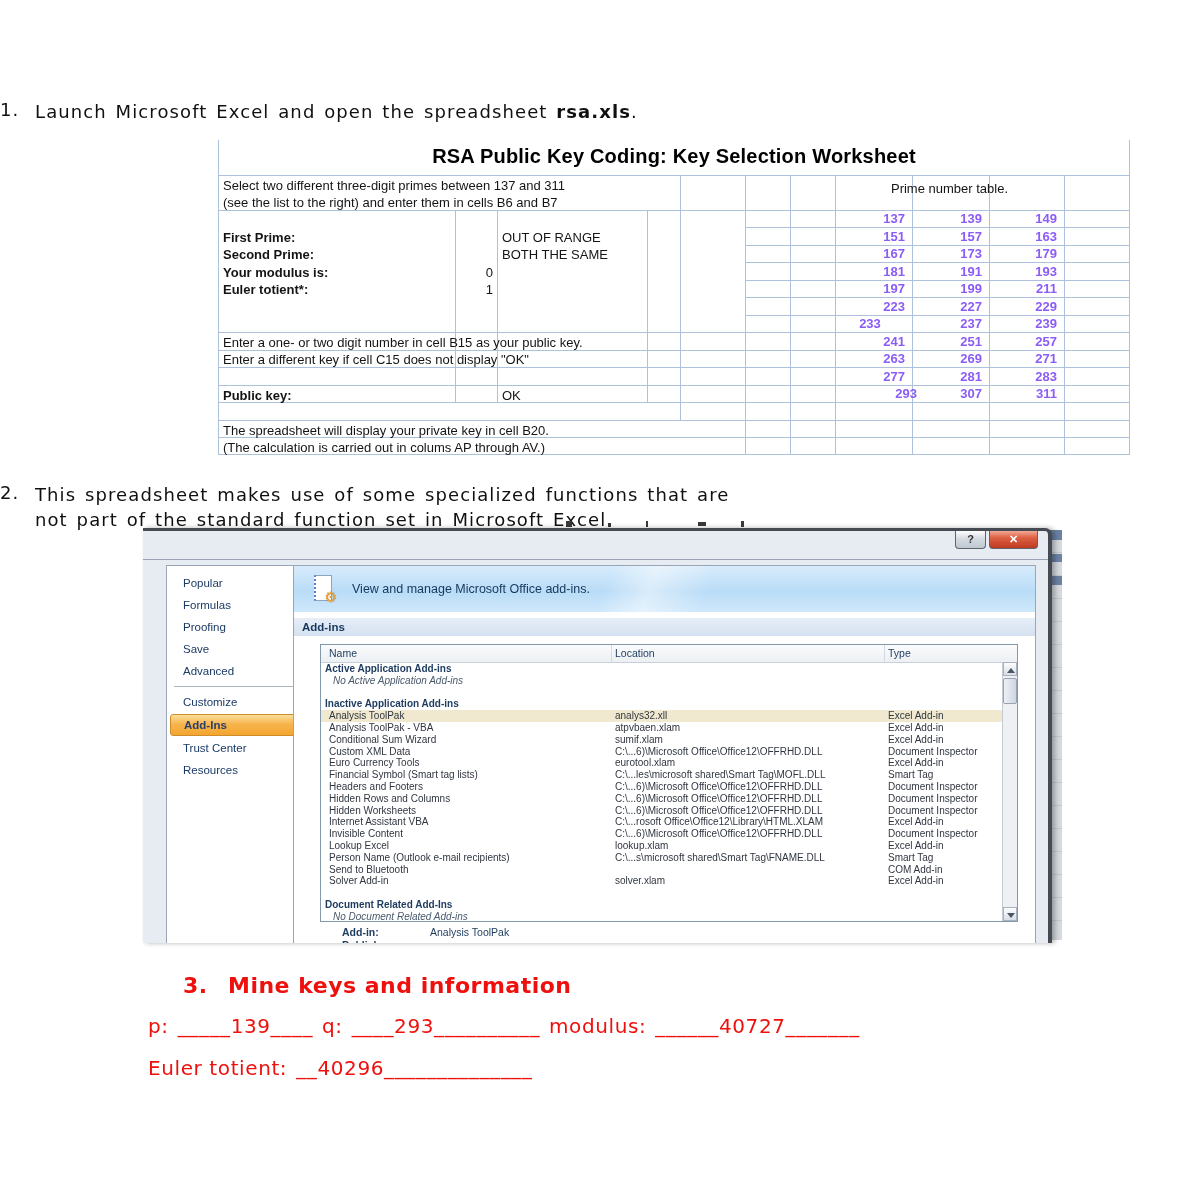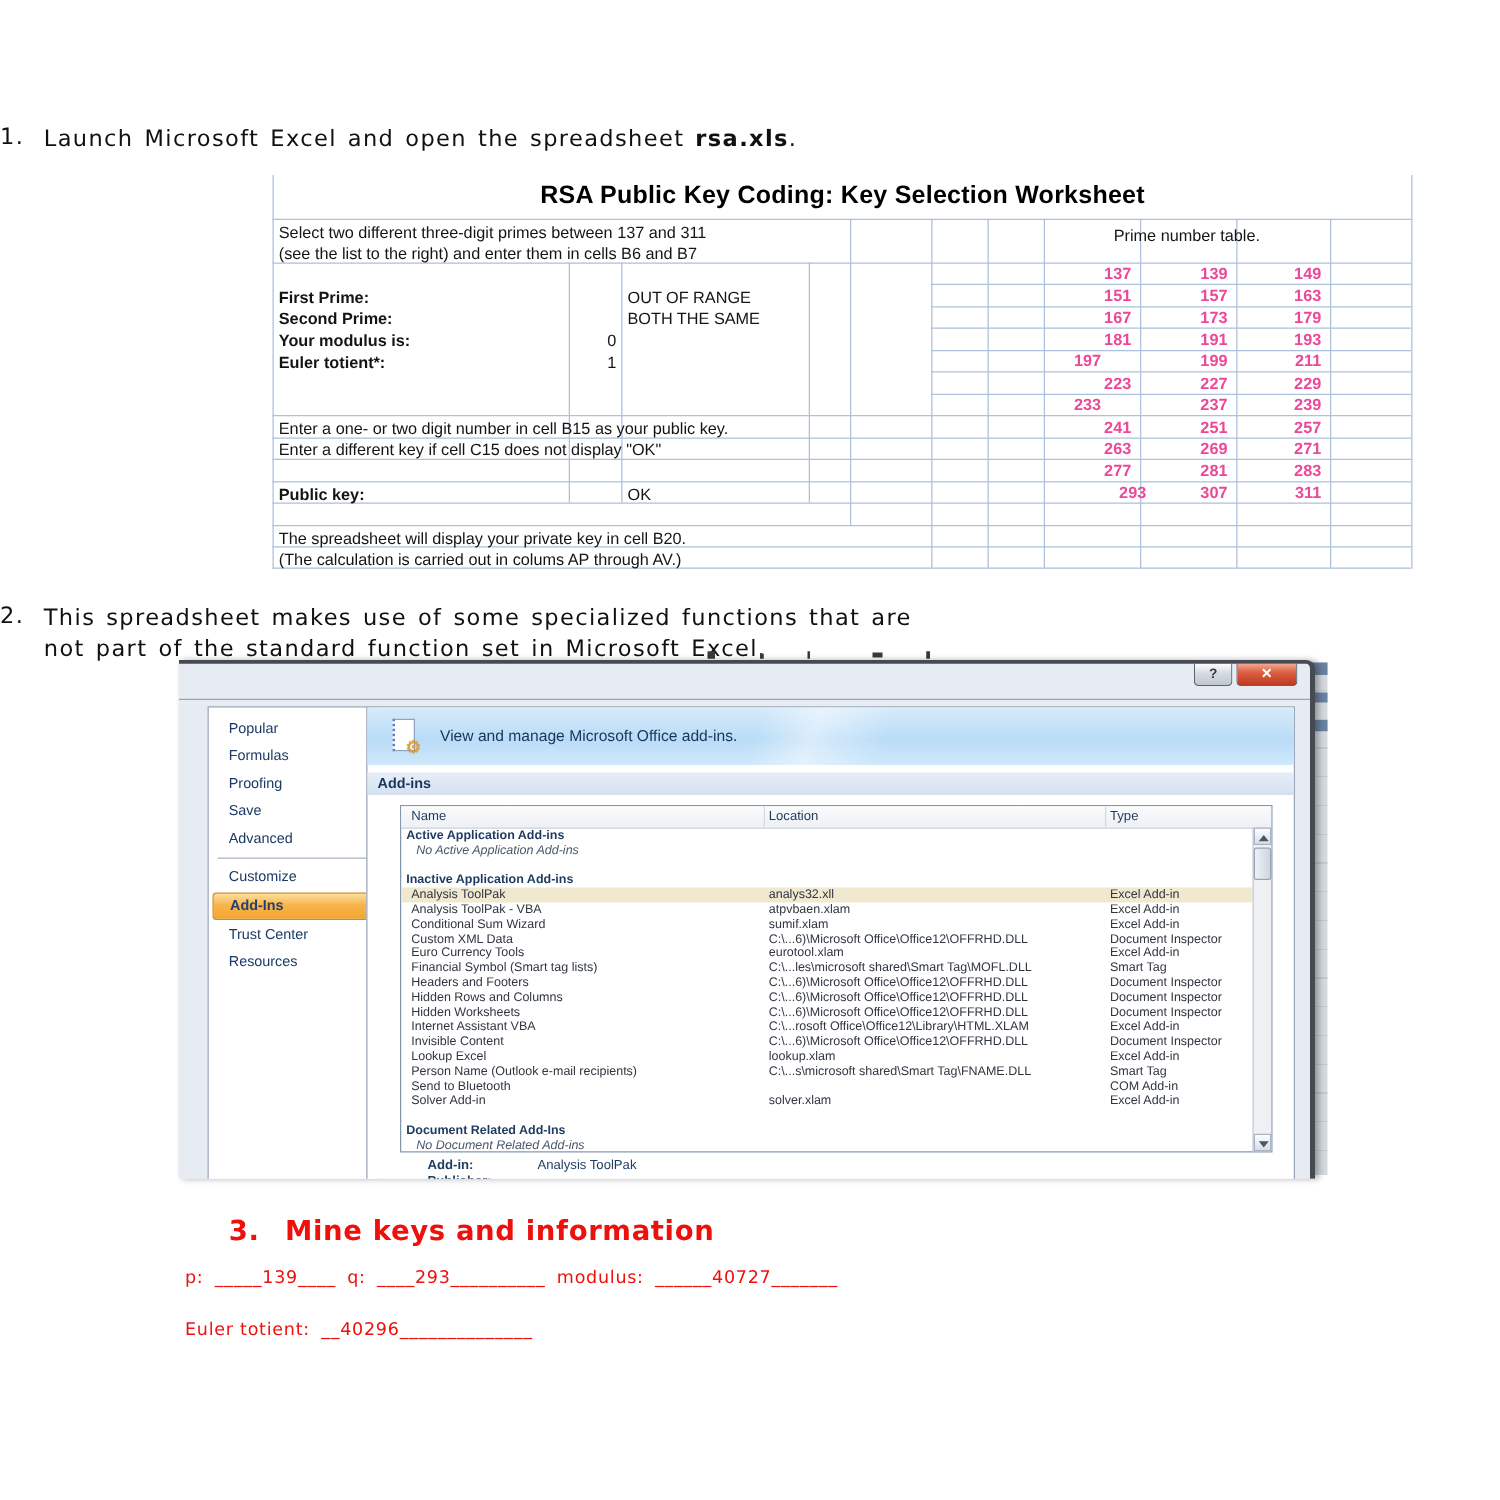--- a/index.html
+++ b/index.html
@@ -16,21 +16,21 @@
   
   #worksheet{position:absolute;left:218px;top:140px;width:912px;height:315px;
              background:#fff;font-size:13px;color:#141414;}
   #worksheet .vline{position:absolute;width:1px;background:#adc0dc;}
   #worksheet .hline{position:absolute;height:1px;background:#adc0dc;}
   .ws-title{position:absolute;left:0;right:0;top:5px;text-align:center;
             font-size:20px;font-weight:bold;letter-spacing:.2px;color:#000;}
   .ws-txt{position:absolute;white-space:nowrap;line-height:15px;}
   .ws-bold{font-weight:bold;}
   .ws-val{position:absolute;width:38px;text-align:right;}
-  .prime-cell{position:absolute;text-align:right;font-weight:bold;color:#ec4899;}
+  .prime-cell{position:absolute;text-align:right;font-weight:bold;color:#8b5cf6;}
 
   
   .frag{position:absolute;background:#3a3a3a;}
 
   
   #bg-sliver{position:absolute;left:1048px;top:530px;width:14px;height:410px;
      background:repeating-linear-gradient(180deg,#d6dade 0 22px,#c2c8cf 22px 23px);}
   #bg-sliver .blue{position:absolute;left:0;width:100%;background:#6b82a3;}
 
   
@@ -102,21 +102,21 @@
   .tri.down{top:5px;border-top:5px solid #4a5668;}
   
   .detail{position:absolute;font-size:10.5px;color:#1d3a5f;}
   .detail.b{font-weight:bold;}
 
   
   .red{color:#ee100d;font-family:"DejaVu Sans",sans-serif;}
   #step3{position:absolute;left:183px;top:973px;display:flex;font-size:22px;font-weight:bold;
          letter-spacing:.5px;}
   #step3 .doc-num{width:45px;flex:0 0 45px;}
-  .ans-line{position:absolute;font-size:14px;letter-spacing:.6px;white-space:nowrap;}
+  .ans-line{position:absolute;font-size:20px;letter-spacing:.6px;white-space:nowrap;}
   .ans-line span{margin-right:9px;}
 </style>
 </head>
 <body>
 
 <div class="doc-line" style="top:99px;">
   <span class="doc-num">1.</span>
   <span class="doc-body"><span>Launch Microsoft Excel and open the spreadsheet</span>&nbsp;<b>rsa.xls</b><span>.</span></span>
 </div>
 
@@ -182,21 +182,21 @@
       <div class="prime-cell" style="left: 771px; width: 68px; top: 71px;">149</div>
       <div class="prime-cell" style="left: 617px; width: 70px; top: 89px;">151</div>
       <div class="prime-cell" style="left: 694px; width: 70px; top: 89px;">157</div>
       <div class="prime-cell" style="left: 771px; width: 68px; top: 89px;">163</div>
       <div class="prime-cell" style="left: 617px; width: 70px; top: 106px;">167</div>
       <div class="prime-cell" style="left: 694px; width: 70px; top: 106px;">173</div>
       <div class="prime-cell" style="left: 771px; width: 68px; top: 106px;">179</div>
       <div class="prime-cell" style="left: 617px; width: 70px; top: 124px;">181</div>
       <div class="prime-cell" style="left: 694px; width: 70px; top: 124px;">191</div>
       <div class="prime-cell" style="left: 771px; width: 68px; top: 124px;">193</div>
-      <div class="prime-cell" style="left: 617px; width: 70px; top: 141px; text-align: center;">197</div>
+      <div class="prime-cell" style="left: 617px; width: 70px; top: 141px;">197</div>
       <div class="prime-cell" style="left: 694px; width: 70px; top: 141px;">199</div>
       <div class="prime-cell" style="left: 771px; width: 68px; top: 141px;">211</div>
       <div class="prime-cell" style="left: 617px; width: 70px; top: 159px;">223</div>
       <div class="prime-cell" style="left: 694px; width: 70px; top: 159px;">227</div>
       <div class="prime-cell" style="left: 771px; width: 68px; top: 159px;">229</div>
       <div class="prime-cell" style="left: 617px; width: 70px; top: 176px; text-align: center;">233</div>
       <div class="prime-cell" style="left: 694px; width: 70px; top: 176px;">237</div>
       <div class="prime-cell" style="left: 771px; width: 68px; top: 176px;">239</div>
       <div class="prime-cell" style="left: 617px; width: 70px; top: 194px;">241</div>
       <div class="prime-cell" style="left: 694px; width: 70px; top: 194px;">251</div>

